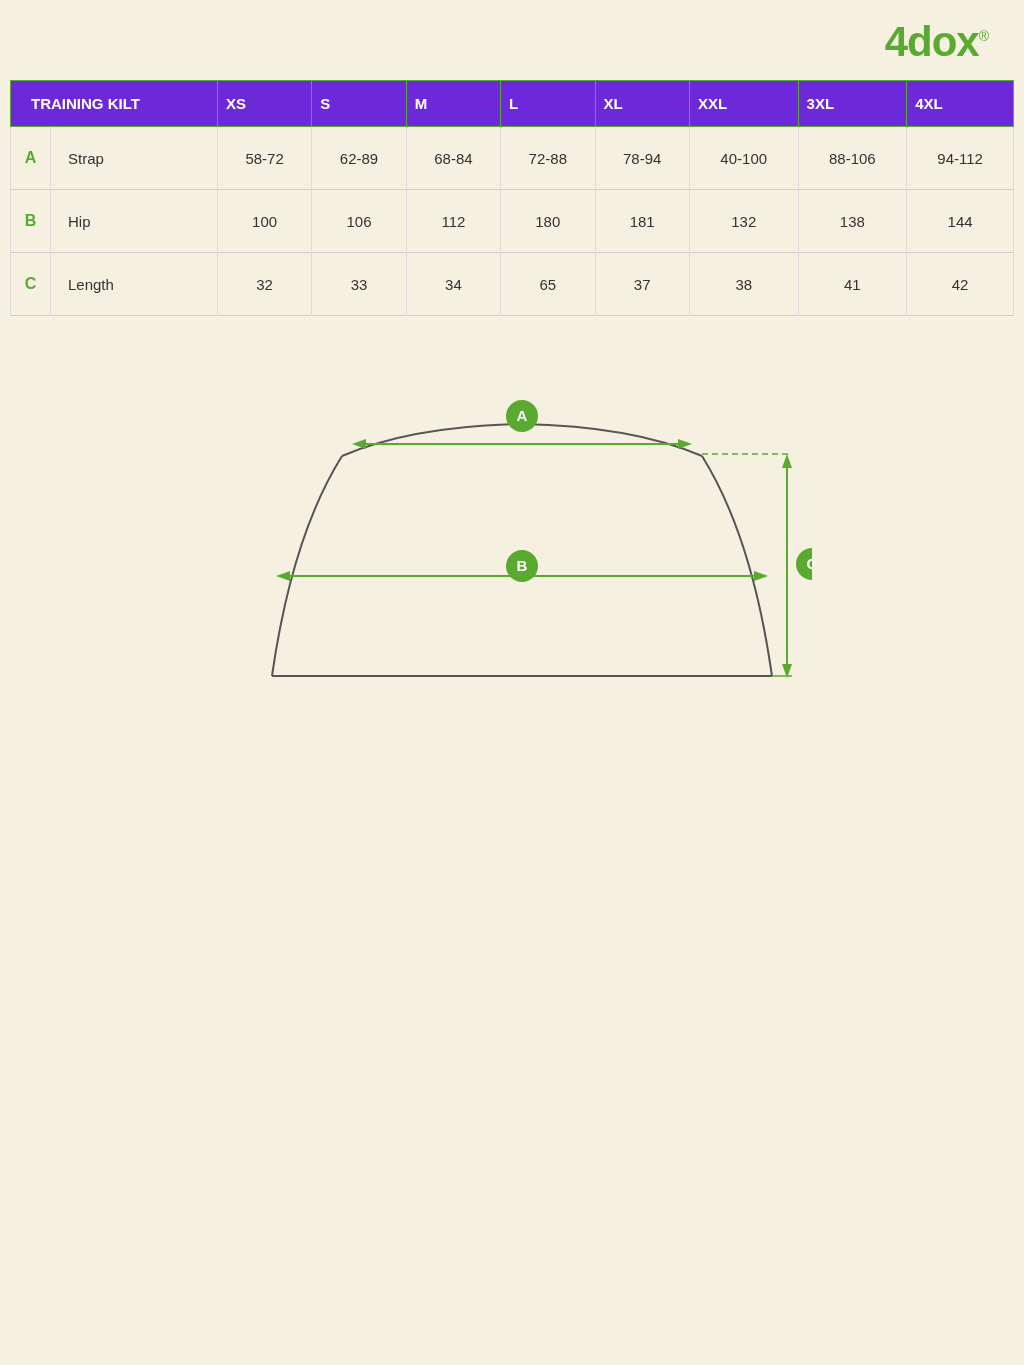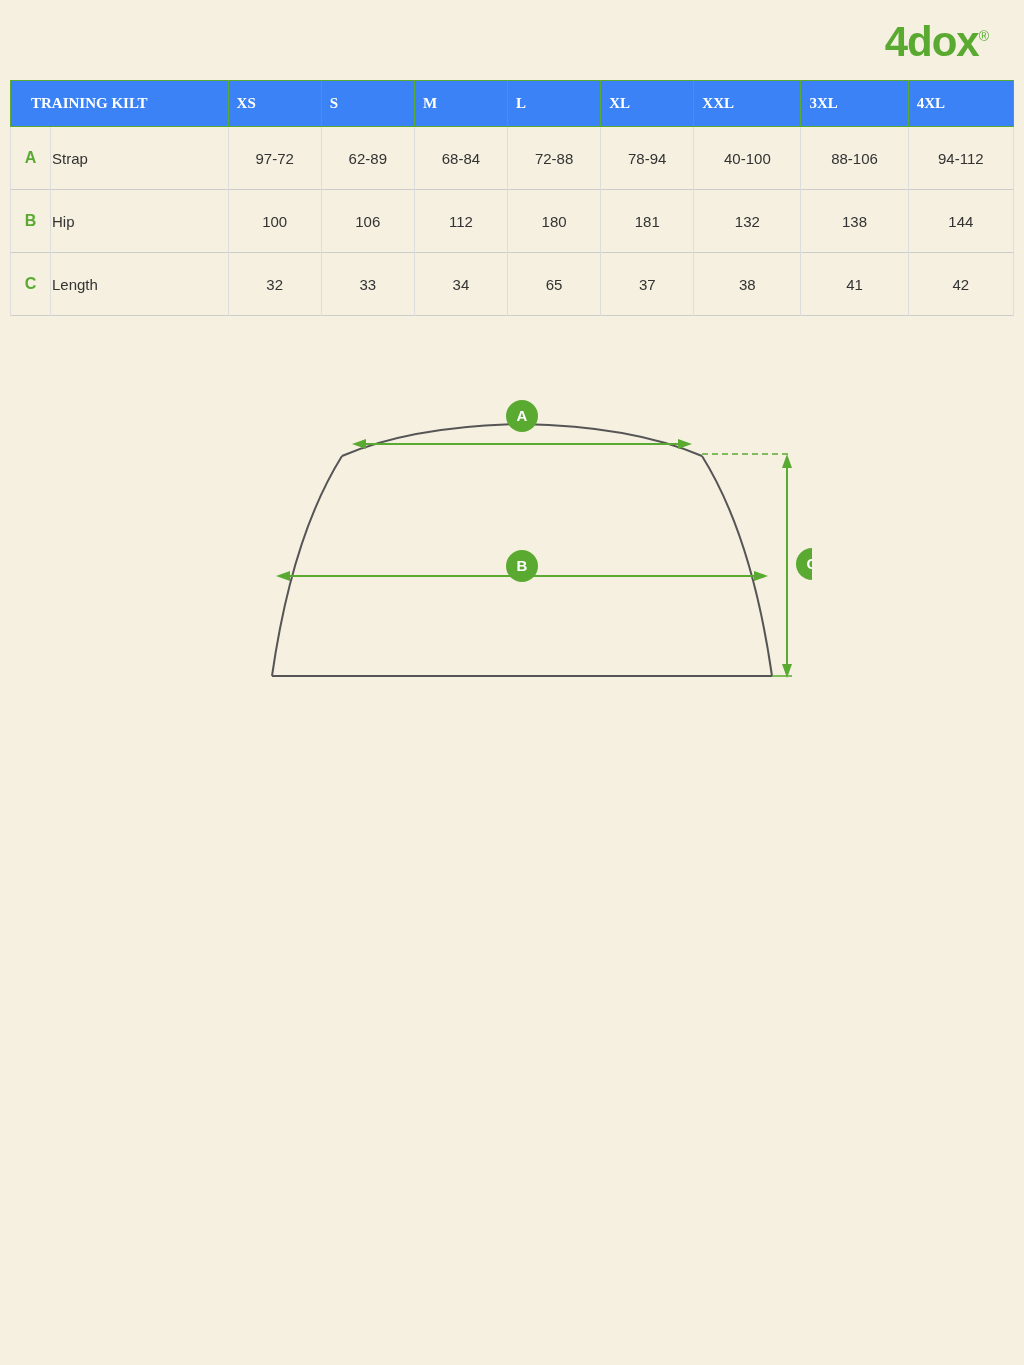--- a/index.html
+++ b/index.html
@@ -31,22 +31,21 @@
     .table-container {
       margin: 80px 10px 0 10px;
     }
 
     table {
       width: 100%;
       border-collapse: collapse;
     }
 
     thead tr {
-      background-color: #3b82f6;
-      font-family: Liberation Serif, serif;
+      background-color: #6d28d9;
     }
 
     thead th {
       color: white;
       font-weight: bold;
       font-size: 15px;
       padding: 14px 8px;
       text-align: left;
       border: 1px solid #5aaa32;
     }
@@ -72,21 +71,21 @@
       font-weight: bold;
       color: #5aaa32;
       font-size: 16px;
       width: 40px;
       text-align: center;
       border-left: 1px solid #ddd;
     }
 
     tbody td:nth-child(2) {
       text-align: left;
-      padding-left: 1px;
+      padding-left: 17px;
       color: #333;
       font-weight: normal;
     }
 
     .diagram-container {
       margin: 40px auto 0 auto;
       width: 600px;
       position: relative;
       height: 400px;
     }
@@ -116,21 +115,21 @@
         <th>XL</th>
         <th>XXL</th>
         <th>3XL</th>
         <th>4XL</th>
       </tr>
     </thead>
     <tbody>
       <tr>
         <td>A</td>
         <td>Strap</td>
-        <td>97-72</td>
+        <td>58-72</td>
         <td>62-89</td>
         <td>68-84</td>
         <td>72-88</td>
         <td>78-94</td>
         <td>40-100</td>
         <td>88-106</td>
         <td>94-112</td>
       </tr>
       <tr>
         <td>B</td>

